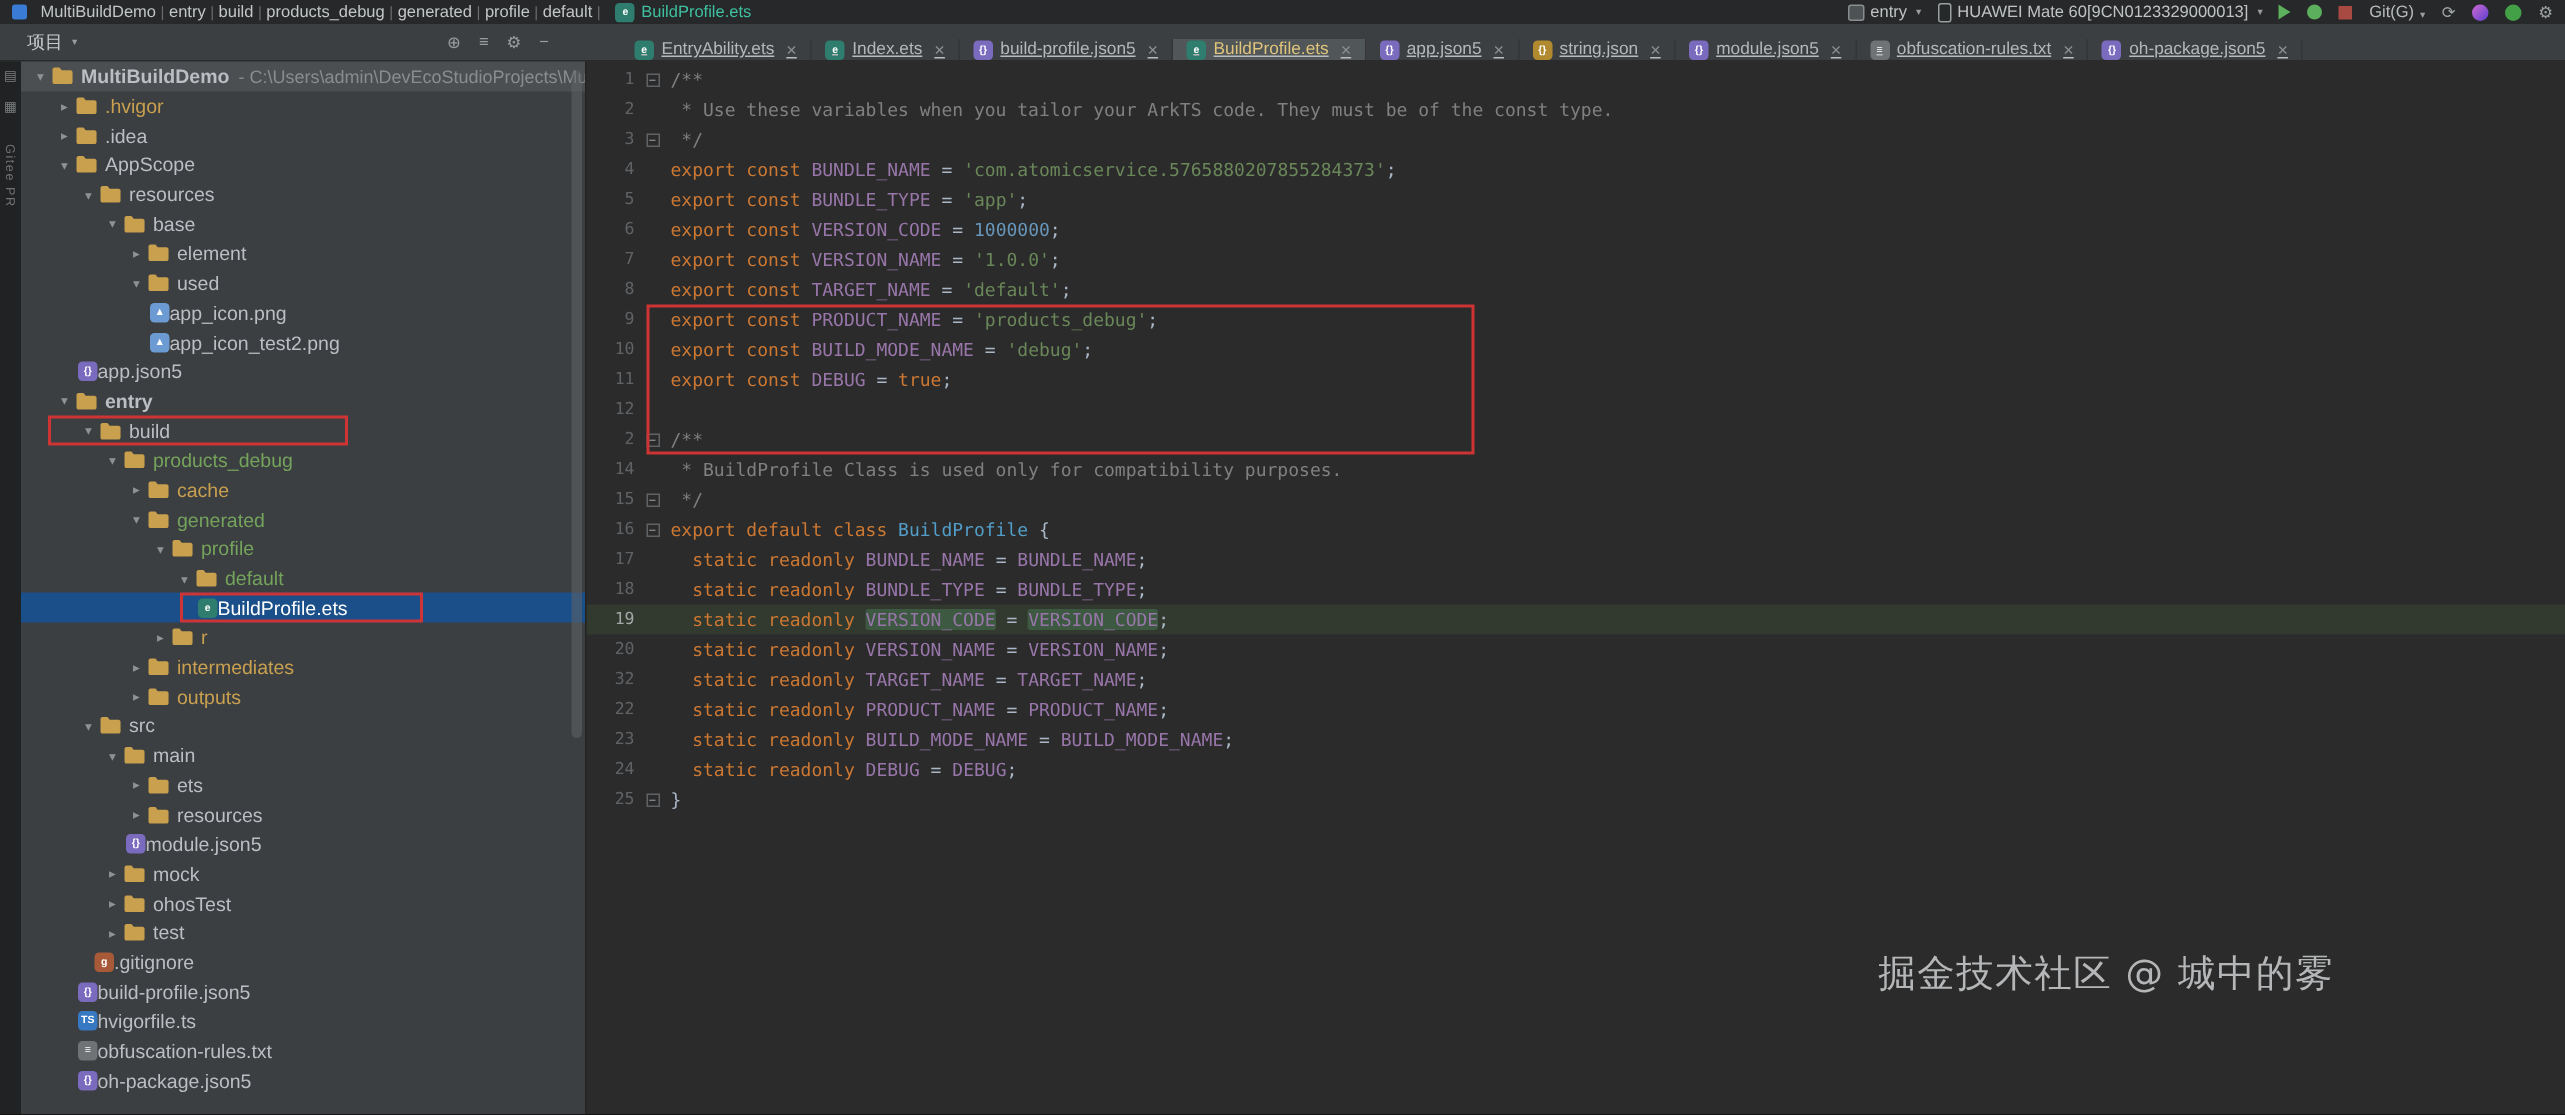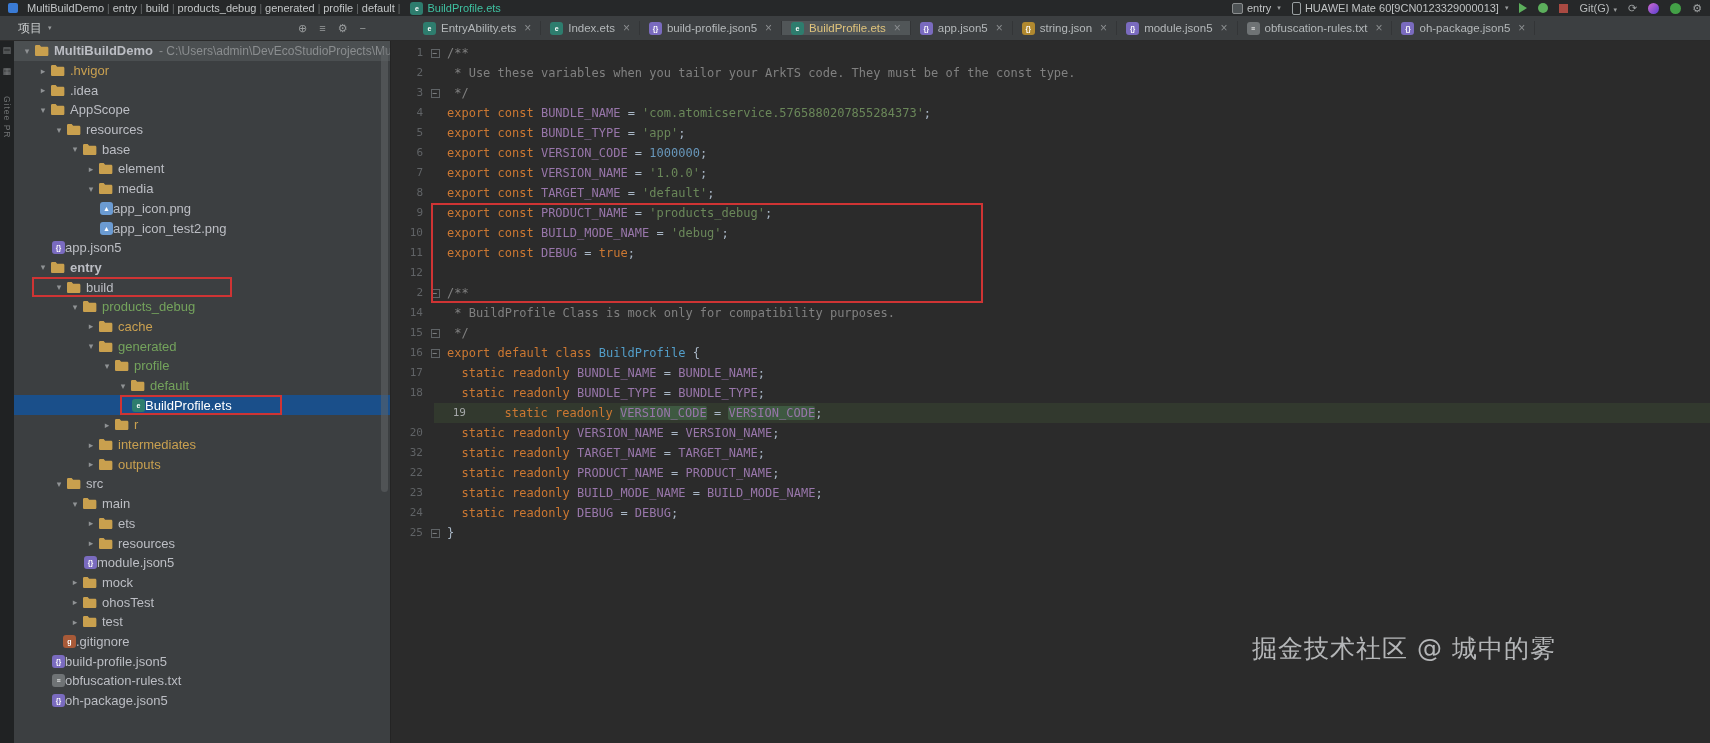--- a/index.html
+++ b/index.html
@@ -28,21 +28,21 @@
   .gicon{color:#9fa2a3;font-size:11px;}
   .grad-circle{width:11px;height:11px;border-radius:50%;background:linear-gradient(135deg,#d06ad0,#5a3fd0);}
   .green-circle{width:11px;height:11px;border-radius:50%;background:#43a047;}
 
   
   .toolband{height:24px;background:#3c3f41;border-bottom:1px solid #2a2a2a;display:flex;align-items:stretch;color:#bbb;}
   .panel-head{width:376px;box-sizing:border-box;flex:none;display:flex;align-items:center;justify-content:space-between;
               padding:0 10px 0 18px;font-size:12px;color:#c7cacb;}
   .ph-title{display:flex;align-items:center;gap:4px;}
   .ph-icons{display:flex;align-items:center;gap:12px;color:#9a9d9e;font-size:11px;}
-  .tabs{display:flex;margin-left:38px;height:100%;align-items:center;}
+  .tabs{display:flex;margin-left:38px;height:100%;align-items:flex-end;text-decoration:underline;}
   .tab{display:flex;align-items:center;gap:5px;padding:0 9px;font-size:11.5px;color:#b4b8ba;
        border-right:1px solid #333537;cursor:default;}
   .tab.active{background:#515658;color:#e0c47c;}
   .tclose{color:#8b8e90;font-size:12px;margin-left:3px;}
 
   
   .main{display:flex;height:702px;}
   .strip{width:14px;flex:none;background:#202223;display:flex;flex-direction:column;align-items:center;
          padding-top:5px;gap:12px;}
   .strip-icon{color:#7c7f80;font-size:9px;line-height:9px;}
@@ -78,21 +78,21 @@
   
   .editor{flex:1;background:#2b2b2b;position:relative;font-family:"DejaVu Sans Mono",monospace;
           font-size:12px;border-left:1px solid #242424;overflow:hidden;}
   #code{padding-top:2px;}
   .cl{display:flex;height:20px;line-height:20px;}
   .cl .ln{width:32px;flex:none;text-align:right;color:#606366;font-size:11px;padding-right:4px;}
   .cl .fold{width:16px;flex:none;display:flex;align-items:center;justify-content:center;}
   .foldbox{width:9px;height:9px;border:1px solid #5f6366;color:#9da0a2;font-size:8px;line-height:7px;
            text-align:center;background:#2b2b2b;box-sizing:border-box;}
   .cl .ct{white-space:pre;flex:1;padding-left:4px;}
-  .cl.current{background:#32392e;margin-left:43px;}
+  .cl.current{background:#32392e;}
   .cl.current .ln{color:#a4a7a8;}
   .t-c{color:var(--comment);}
   .t-k{color:var(--keyword);}
   .t-v{color:var(--constant);}
   .t-s{color:var(--string);}
   .t-n{color:var(--number);}
   .t-p{color:var(--plain);}
   .t-cls{color:var(--class_name);}
   .tok.hl{background:#3e5941;border-radius:2px;}
   .code-ann{position:absolute;border:2px solid var(--annotation_red);box-sizing:border-box;pointer-events:none;}
@@ -293,21 +293,21 @@
           </span>
           <span class="tlabel">element</span>
         </div>
         <div class="trow" style="padding-left: 70px;">
           <span class="tchev">▾</span>
           <span class="ticon">
             <svg width="15" height="13" viewBox="0 0 16 14">
               <path d="M1 2.5C1 1.7 1.6 1 2.4 1H6l1.6 2H14c.8 0 1.4.7 1.4 1.5v7c0 .8-.6 1.5-1.4 1.5H2.4C1.6 13 1 12.3 1 11.5Z" fill="var(--folder_yellow)"></path>
             </svg>
           </span>
-          <span class="tlabel">media</span>
+          <span class="tlabel">used</span>
         </div>
         <div class="trow" style="padding-left: 86px;">
           <span class="fi fi-png">▲</span>
           <span class="tlabel">app_icon.png</span>
         </div>
         <div class="trow" style="padding-left: 86px;">
           <span class="fi fi-png">▲</span>
           <span class="tlabel">app_icon_test2.png</span>
         </div>
         <div class="trow" style="padding-left: 38px;">
@@ -477,20 +477,24 @@
           </span>
           <span class="tlabel">test</span>
         </div>
         <div class="trow" style="padding-left: 49px;">
           <span class="fi fi-git">g</span>
           <span class="tlabel">.gitignore</span>
         </div>
         <div class="trow" style="padding-left: 38px;">
           <span class="fi fi-json5">{}</span>
           <span class="tlabel">build-profile.json5</span>
+        </div>
+        <div class="trow" style="padding-left: 38px;">
+          <span class="fi fi-ts">TS</span>
+          <span class="tlabel">hvigorfile.ts</span>
         </div>
         <div class="trow" style="padding-left: 38px;">
           <span class="fi fi-txt">≡</span>
           <span class="tlabel">obfuscation-rules.txt</span>
         </div>
         <div class="trow" style="padding-left: 38px;">
           <span class="fi fi-json5">{}</span>
           <span class="tlabel">oh-package.json5</span>
         </div>
         <div class="proj-scroll"></div>
@@ -565,21 +569,21 @@
           <div class="cl">
             <span class="ln">2</span>
             <span class="fold">
               <span class="foldbox">−</span>
             </span>
             <span class="ct"><span class="tok t-c">/**</span></span>
           </div>
           <div class="cl">
             <span class="ln">14</span>
             <span class="fold"></span>
-            <span class="ct"><span class="tok t-c"> * BuildProfile Class is mock only for compatibility purposes.</span></span>
+            <span class="ct"><span class="tok t-c"> * BuildProfile Class is used only for compatibility purposes.</span></span>
           </div>
           <div class="cl">
             <span class="ln">15</span>
             <span class="fold">
               <span class="foldbox">−</span>
             </span>
             <span class="ct"><span class="tok t-c"> */</span></span>
           </div>
           <div class="cl">
             <span class="ln">16</span>

